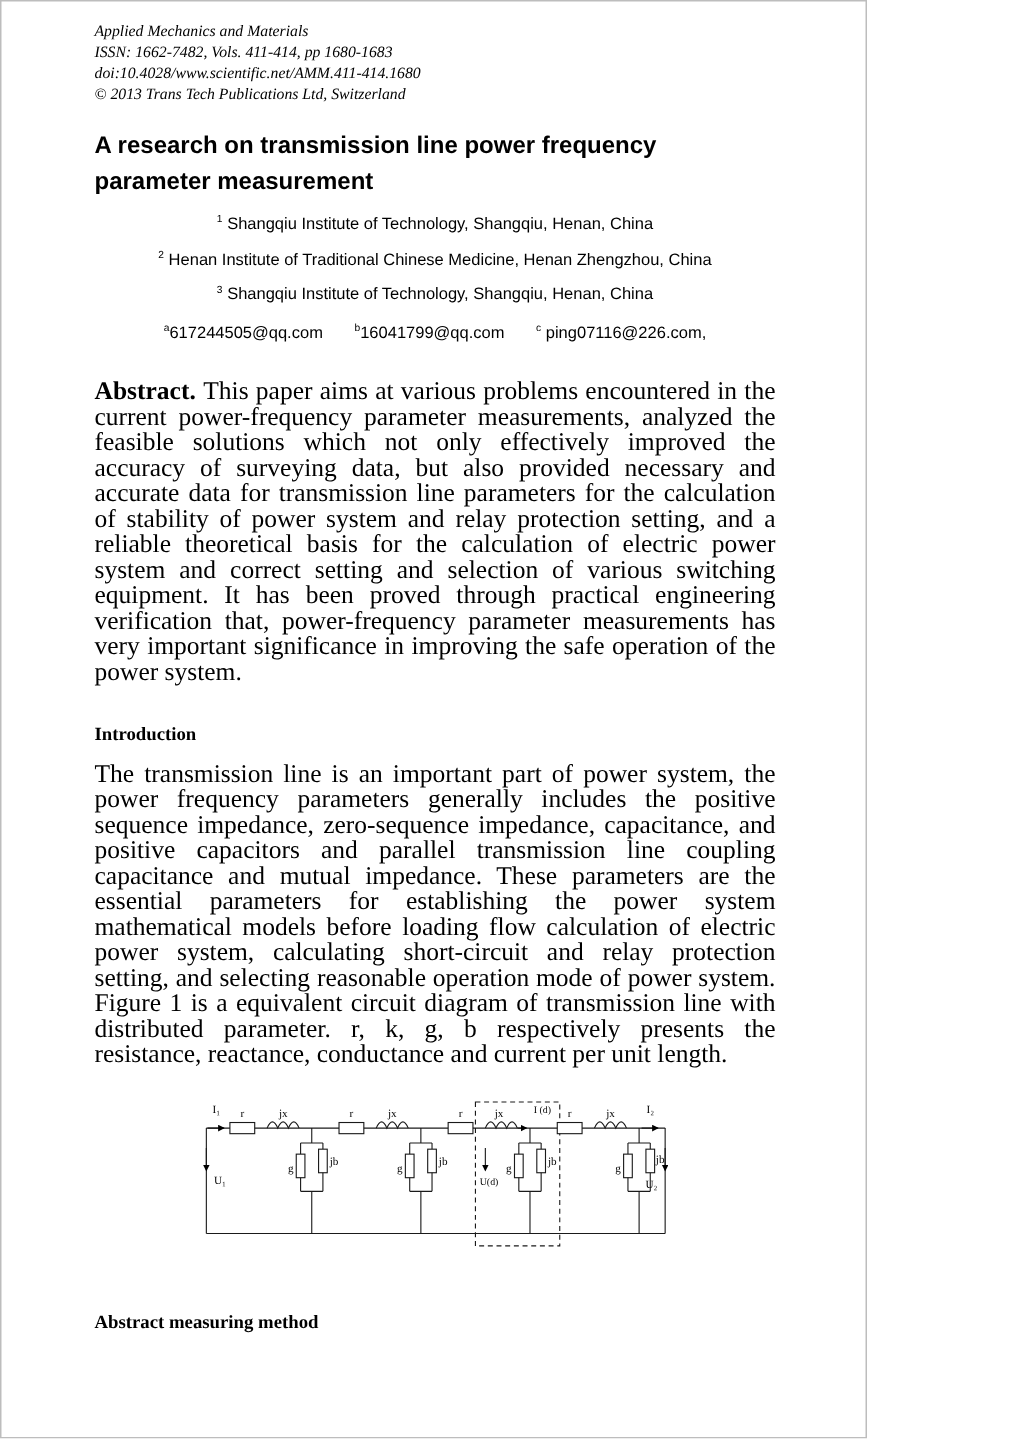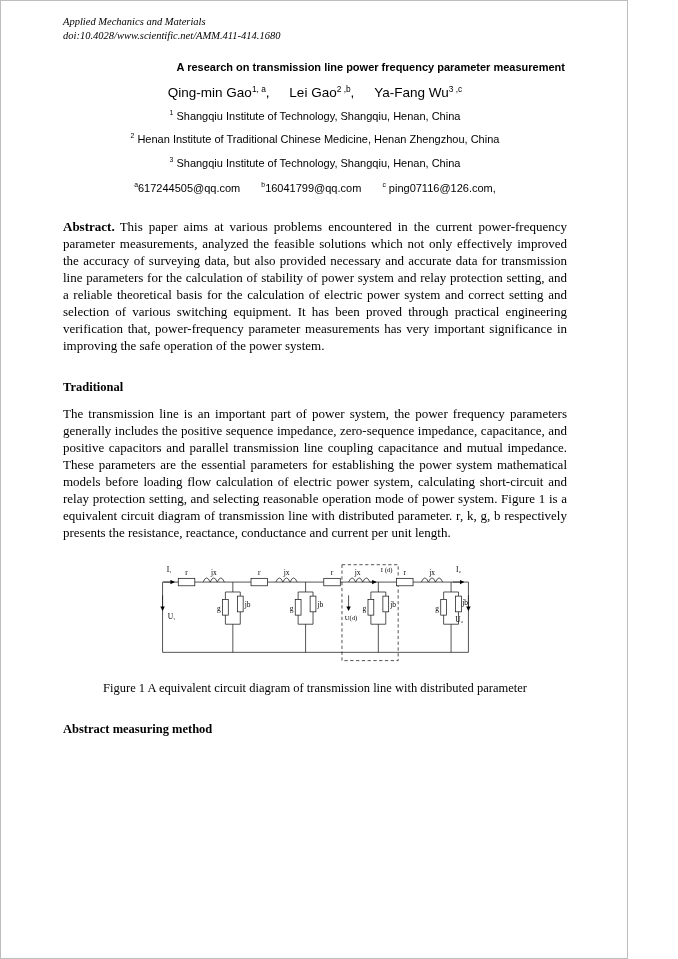--- a/index.html
+++ b/index.html
@@ -1,84 +1,81 @@
 <!DOCTYPE html>
 <html><head>
 <meta charset="utf-8">
 <style>
   html, body { margin: 0; padding: 0; background: #ffffff; }
   .page {
-    width: 628px; height: 959px; box-sizing: border-box;
+    width: 578px; height: 959px; box-sizing: border-box;
     background: #fff; border: 1px solid #bdbdbd;
     padding: 14px 60px 0 62px;
     font-family: "Liberation Serif", serif; color: #000;
     overflow: hidden; position: relative;
   }
   .hdr { display: flex; justify-content: space-between; font-style: italic; font-size: 10.5px; line-height: 1.32; }
   .hdr-left div { white-space: nowrap; }
   .hdr-right { white-space: nowrap; }
   .title {
     font-family: "Liberation Sans", sans-serif; font-weight: bold;
-    font-size: 11px; line-height: 1.5; text-align: right;
+    font-size: 16px; line-height: 1.5; text-align: left;
     max-width: 500px; margin: 16px auto 0;
   }
   .authors { font-family: "Liberation Sans", sans-serif; font-size: 13.5px; text-align: center; margin-top: 8px; }
   .authors .author { margin: 0 8px; }
   sup { font-size: 0.62em; }
   .affil { font-family: "Liberation Sans", sans-serif; font-size: 11px; text-align: center; margin-top: 9px; line-height: 1.25; }
   .emails { font-family: "Liberation Sans", sans-serif; font-size: 11px; text-align: center; margin-top: 11px; }
   .emails .email { margin: 0 9px; }
   .keywords { font-family: "Liberation Sans", sans-serif; font-size: 11.5px; margin-top: 24px; word-spacing: 3px; }
   .keywords b { margin-right: 10px; }
-  .para { font-size: 13px; line-height: 17px; text-align: justify; margin: 0; }
+  .para { font-size: 17px; line-height: 17px; text-align: justify; margin: 0; }
   .abstract { margin-top: 24px; }
   .abstract b { margin-right: 5px; }
   h2.sec { font-size: 12.5px; margin: 26px 0 10px; font-weight: bold; }
   .figure { text-align: center; margin-top: 8px; }
   .figure svg { display: inline-block; }
   .caption { font-size: 12.5px; text-align: center; margin-top: 4px; }
   svg text { font-family: "Liberation Serif", serif; font-size: 9px; fill: #000; stroke: none; }
   svg text.lbl-sm { font-size: 8px; }
 </style>
 </head>
 <body>
 
 <div class="page">
 
   <div class="hdr">
     <div class="hdr-left">
       <div>Applied Mechanics and Materials</div>
+      <div>ISSN: 1662-7482, Vols. 411-414, pp 1680-1683</div>
       <div>doi:10.4028/www.scientific.net/AMM.411-414.1680</div>
+      <div>© 2013 Trans Tech Publications Ltd, Switzerland</div>
     </div>
   </div>
 
   <div class="title">A research on transmission line power frequency parameter measurement</div>
 
-  <div class="authors">
-    <span class="author"><span>Qing-min Gao</span><sup>1, a</sup><span>,</span></span>
-    <span class="author"><span>Lei Gao</span><sup>2 ,b</sup><span>,</span></span>
-    <span class="author"><span>Ya-Fang Wu</span><sup>3 ,c</sup><span></span></span>
-  </div>
 
   <div class="affil"><sup>1</sup><span> Shangqiu Institute of Technology, Shangqiu, Henan, China</span></div>
   <div class="affil"><sup>2</sup><span> Henan Institute of Traditional Chinese Medicine, Henan Zhengzhou, China</span></div>
   <div class="affil"><sup>3</sup><span> Shangqiu Institute of Technology, Shangqiu, Henan, China</span></div>
 
   <div class="emails">
     <span class="email"><sup>a</sup><span>617244505@qq.com</span></span>
     <span class="email"><sup>b</sup><span>16041799@qq.com</span></span>
-    <span class="email"><sup>c</sup><span> ping07116@126.com,</span></span>
+    <span class="email"><sup>c</sup><span> ping07116@226.com,</span></span>
   </div>
 
 
   <p class="para abstract">
     <b>Abstract.</b><span>This paper aims at various problems encountered in the current power-frequency parameter measurements, analyzed the feasible solutions which not only effectively improved the accuracy of surveying data, but also provided necessary and accurate data for transmission line parameters for the calculation of stability of power system and relay protection setting, and a reliable theoretical basis for the calculation of electric power system and correct setting and selection of various switching equipment. It has been proved through practical engineering verification that, power-frequency parameter measurements has very important significance in improving the safe operation of the power system.</span>
   </p>
 
-  <h2 class="sec">Traditional</h2>
+  <h2 class="sec">Introduction</h2>
   <p class="para">The transmission line is an important part of power system, the power frequency parameters generally includes the positive sequence impedance, zero-sequence impedance, capacitance, and positive capacitors and parallel transmission line coupling capacitance and mutual impedance. These parameters are the essential parameters for establishing the power system mathematical models before loading flow calculation of electric power system, calculating short-circuit and relay protection setting, and selecting reasonable operation mode of power system. Figure 1 is a equivalent circuit diagram of transmission line with distributed parameter. r, k, g, b respectively presents the resistance, reactance, conductance and current per unit length.</p>
 
   <div class="figure">
     <svg width="331" height="124" viewBox="0 0 400 150">
       <defs>
         <marker id="arr" markerWidth="7" markerHeight="7" refX="5" refY="3" orient="auto">
           <path d="M0,0 L6,3 L0,6 z" fill="#000"></path>
         </marker>
       </defs>
       <g stroke="#1a1a1a" stroke-width="0.9" fill="none">
@@ -164,18 +161,17 @@
         <text x="259" y="75">g</text>
         <text x="347" y="75">g</text>
         <text x="118" y="70">jb</text>
         <text x="206" y="70">jb</text>
         <text x="294" y="70">jb</text>
         <text x="381" y="68">jb</text>
         <text x="286" y="28" class="lbl-sm">I (d)</text>
         <text x="243" y="86" class="lbl-sm">U(d)</text>
       </g>
     </svg>
-    <div class="caption">Figure 1 A equivalent circuit diagram of transmission line with distributed parameter</div>
   </div>
 
   <h2 class="sec">Abstract measuring method</h2>
 
 </div>
 
 </body></html>

